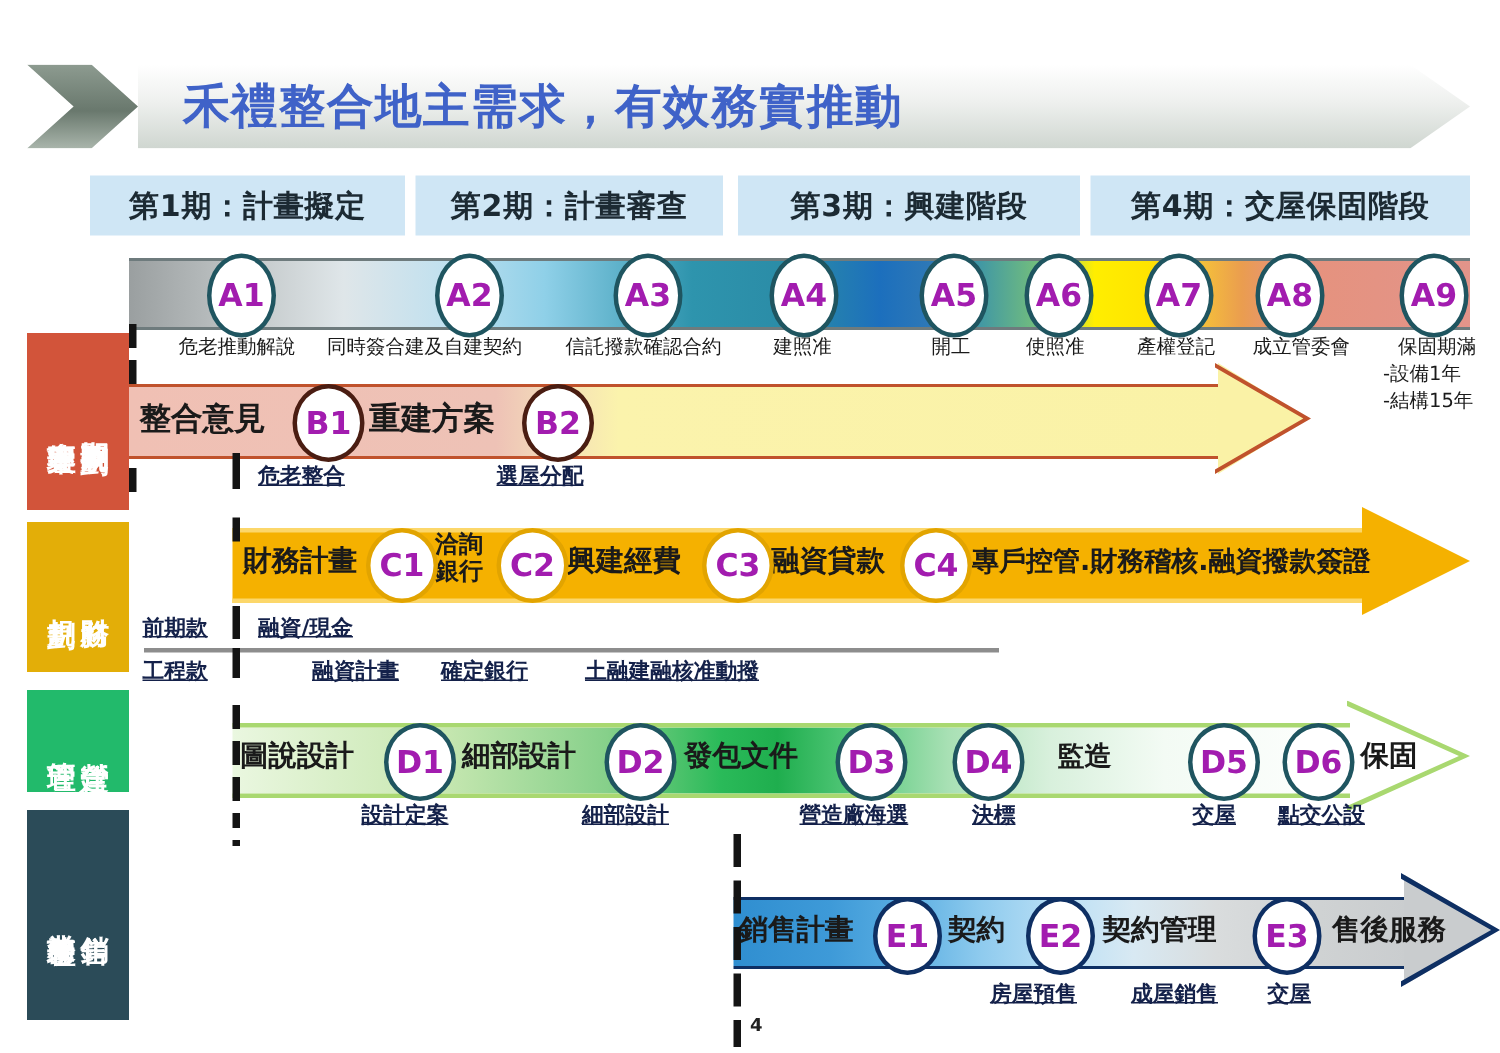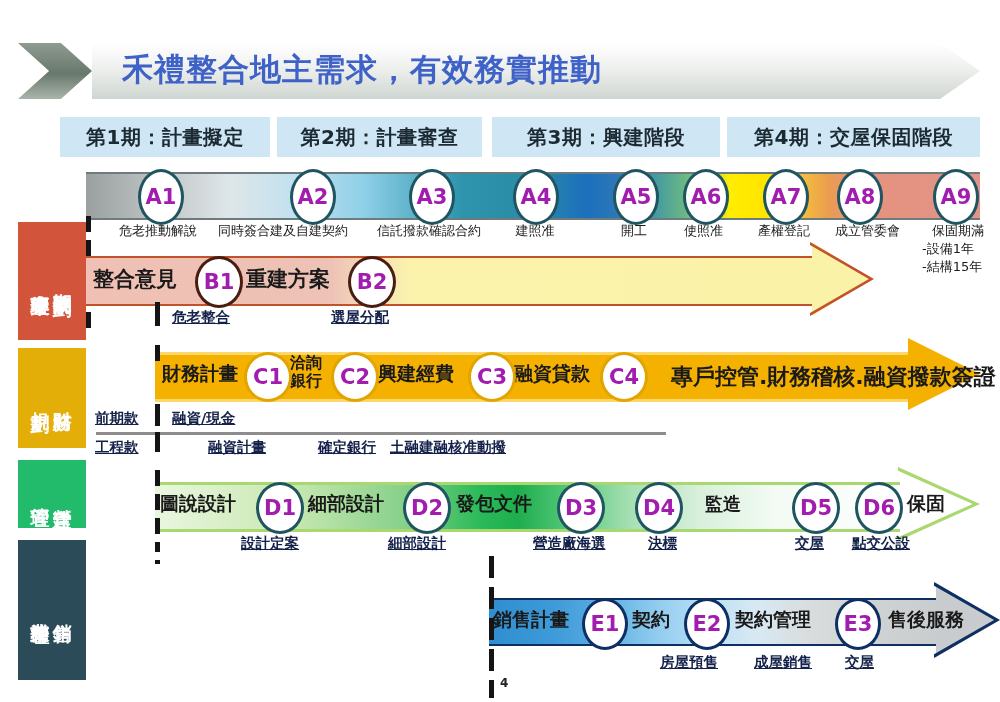--- a/index.html
+++ b/index.html
@@ -14,21 +14,21 @@
   .title-wrap{position:absolute;left:18px;top:43px;width:962px;height:56px;}
   .title-chev-left{
     position:absolute;left:0;top:0;width:74px;height:56px;
     background:linear-gradient(180deg,#8d9b90 0%,#69786d 55%,#a9b5ab 100%);
     clip-path:polygon(0 0, 58% 0, 100% 50%, 58% 100%, 0 100%, 42% 50%);
   }
   .title-bar{
     position:absolute;left:74px;top:0;width:888px;height:56px;
     background:linear-gradient(180deg,#ffffff 0%,#eef0ee 45%,#cfd6d0 100%);
     clip-path:polygon(0 0, calc(100% - 40px) 0, 100% 50%, calc(100% - 40px) 100%, 0 100%);
-    display:flex;align-items:center;font-family:Liberation Mono, monospace;
+    display:flex;align-items:center;
   }
   .title-text{
     font-size:31px;font-weight:bold;color:#3f62c8;letter-spacing:1px;
     padding-left:30px;line-height:1;
   }
 
   
   .phases{position:absolute;left:0;top:117px;width:1000px;height:40px;border-radius:11px;}
   .phase-box{
     position:absolute;top:0;height:40px;background:#cfe6f5;
@@ -182,39 +182,39 @@
     <div style="position:absolute;left:155px;top:0;width:770px;height:44px;
          background:#f5b100;border-top:3px solid #fcd76a;border-bottom:3px solid #fcd76a;"></div>
     <div style="position:absolute;left:908px;top:-14px;width:72px;height:72px;
          background:#f5b100;clip-path:polygon(0 0, 100% 50%, 0 100%);"></div>
 
     <div class="bar-label" style="left:162px;top:9px;font-size:19px;">財務計畫</div>
     <div class="bar-label" style="left:290px;top:2px;font-size:16px;line-height:1.12;white-space:pre;">洽詢
 銀行</div>
     <div class="bar-label" style="left:378px;top:9px;font-size:19px;">興建經費</div>
     <div class="bar-label" style="left:514px;top:9px;font-size:19px;">融資貸款</div>
-    <div class="bar-label" style="left:648px;top:10px;font-size:22px;margin-left:23px;">專戶控管.財務稽核.融資撥款簽證</div>
+    <div class="bar-label" style="left:648px;top:10px;font-size:18px;">專戶控管.財務稽核.融資撥款簽證</div>
 
     <div class="mk mk-c" style="left:244px;top:0px;">C1</div>
     <div class="mk mk-c" style="left:331px;top:0px;">C2</div>
     <div class="mk mk-c" style="left:468px;top:0px;">C3</div>
     <div class="mk mk-c" style="left:600px;top:0px;">C4</div>
   </div>
 
   <div class="ulabel" style="left:95px;top:409px;">前期款</div>
   <div class="vtick" style="left:155px;top:345px;height:16px;"></div>
   <div class="vtick" style="left:155px;top:404px;height:22px;"></div>
   <div class="ulabel" style="left:172px;top:409px;">融資/現金</div>
 
   <div class="hline" style="left:96px;top:432px;width:570px;"></div>
 
   <div class="ulabel" style="left:95px;top:438px;">工程款</div>
   <div class="vtick" style="left:155px;top:432px;height:20px;"></div>
   <div class="ulabel" style="left:208px;top:438px;">融資計畫</div>
-  <div class="ulabel" style="left:318px;top:438px;">確定銀行</div>
+  <div class="ulabel" style="left:294px;top:438px;">確定銀行</div>
   <div class="ulabel" style="left:390px;top:438px;">土融建融核准動撥</div>
 
   <div class="row" style="top:482px;height:60px;">
     <div style="position:absolute;left:155px;top:0;width:757px;height:44px;
          background:linear-gradient(90deg,#eaf7e0 0%,#dbf0cb 8%,#c9e8b2 18%,#86d08a 33%,#2aba59 43%,#1fae4e 48%,#57c97c 55%,#a8e0b4 63%,#d8f0dc 72%,#f3fbf4 82%,#ffffff 100%);
          border-top:3px solid #a9d870;border-bottom:3px solid #a9d870;"></div>
     <div style="position:absolute;left:900px;top:-14px;width:78px;height:72px;
          background:#ffffff;clip-path:polygon(0 0, 100% 50%, 0 100%);"></div>
     <div style="position:absolute;left:898px;top:-15px;width:82px;height:74px;
          background:#a9d870;clip-path:polygon(0 0, 100% 50%, 0 100%, 0 95%, 91% 50%, 0 5%);"></div>

